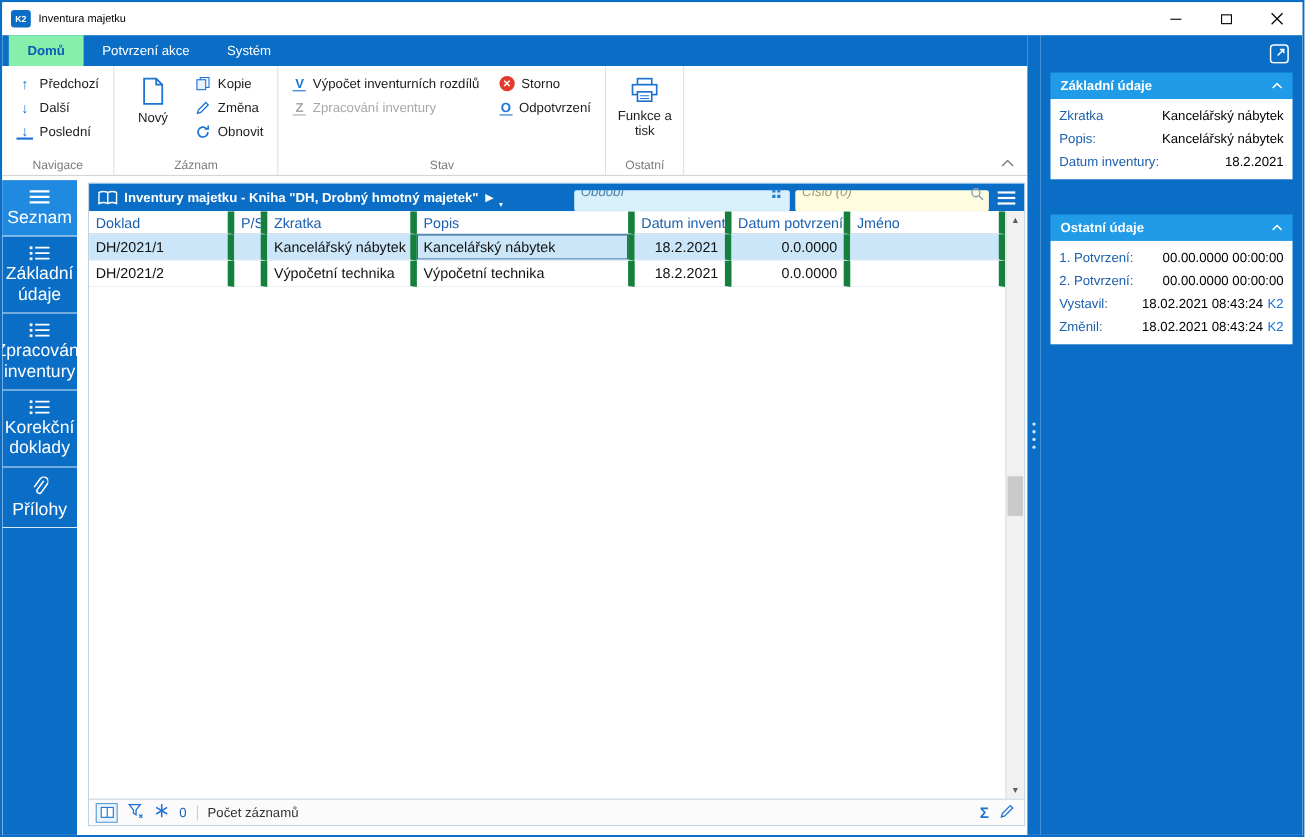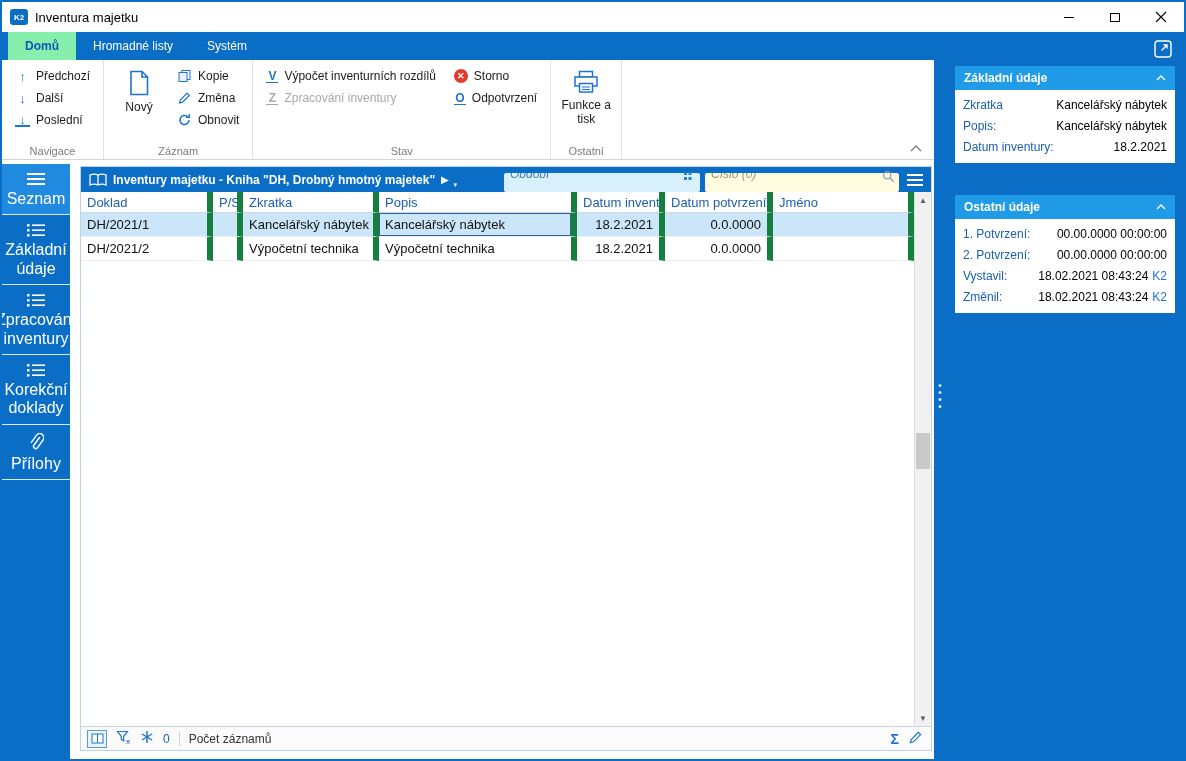--- a/index.html
+++ b/index.html
@@ -5,21 +5,21 @@
   * { margin:0; padding:0; box-sizing:border-box; }
   html,body { background:#e8e8e8; }
   body { font-family:"Liberation Sans", sans-serif; font-size:12px; }
 
   .window { width:1186px; height:761px; background:#fff; border:2px solid #0a6ec6; position:relative; overflow:hidden; }
 
   
   .titlebar { height:30px; background:#fff; display:flex; align-items:center; padding-left:8px; }
   .app-icon { width:18px; height:16px; background:#0a6ec6; border-radius:3px; color:#fff; font-size:8px; font-weight:bold;
               display:flex; align-items:center; justify-content:center; margin-right:7px; }
-  .win-title { font-size:13px; color:#000; }
+  .win-title { font-size:10px; color:#000; }
   .win-controls { margin-left:auto; display:flex; height:100%; }
   .wc { width:46px; display:flex; align-items:center; justify-content:center; }
   .min-glyph { width:10px; height:1px; background:#000; display:block; }
   .max-glyph { width:10px; height:9px; border:1px solid #000; display:block; }
 
   
   .body-row { display:flex; height:727px; }
   .main-col { width:932px; display:flex; flex-direction:column; }
   .splitter { width:12px; background:#0a6ec6; position:relative; }
   .splitter .dots { position:absolute; left:50%; top:352px; transform:translateX(-50%); display:flex; flex-direction:column; gap:4px; }
@@ -61,21 +61,21 @@
 
   .browse { flex:1; display:flex; flex-direction:column; margin:2px 2px 8px 0; border:1px solid #bed3e6; }
   .browse-header { height:25px; background:#0a6ec6; display:flex; align-items:center; padding:0 5px 0 8px; gap:6px; flex:none; }
   .browse-title { color:#fff; font-weight:bold; font-size:12px; white-space:nowrap; overflow:hidden; }
   .play-btn { color:#fff; font-size:10px; position:relative; width:16px; flex:none; }
   .play-caret { position:absolute; right:0; bottom:-4px; font-size:7px; }
   .filters { margin-left:auto; display:flex; gap:5px; align-items:center; }
   .fwrap { position:relative; }
   .finput { height:19px; border:none; border-radius:2px; font-family:"Liberation Sans",sans-serif; font-size:12px; padding:0 20px 18px 6px; outline:none; }
   .finput.period { width:196px; background:#d8f0fb; color:#2a6496; }
-  .finput.number { width:194px; background:#fffce0; color:#77775a; }
+  .finput.number { width:176px; background:#fffce0; color:#77775a; }
   .finput::placeholder { font-style:italic; }
   .finput.period::placeholder { color:#4a7fa8; }
   .finput.number::placeholder { color:#9a9a72; }
   .fic { position:absolute; right:4px; top:3px; }
   .burger { width:16px; display:flex; flex-direction:column; gap:3px; margin:0 3px; }
   .burger b { height:2px; background:#fff; display:block; }
 
   
   .table-area { flex:1; display:flex; background:#fff; overflow:hidden; }
   .grid { flex:1; display:flex; flex-direction:column; overflow:hidden; }
@@ -135,21 +135,21 @@
           </svg>
       </div>
     </div>
   </div>
 
   <div class="body-row">
     <div class="main-col">
 
       <div class="tabstrip">
         <div class="tab active">Domů</div>
-        <div class="tab">Hromadné listy</div>
+        <div class="tab">Potvrzení akce</div>
         <div class="tab">Systém</div>
       </div>
 
       <div class="ribbon">
 
         <div class="rgroup">
           <div class="sbtn">
             <span class="gicon">↑</span>
             <span>Předchozí</span>
           </div>

